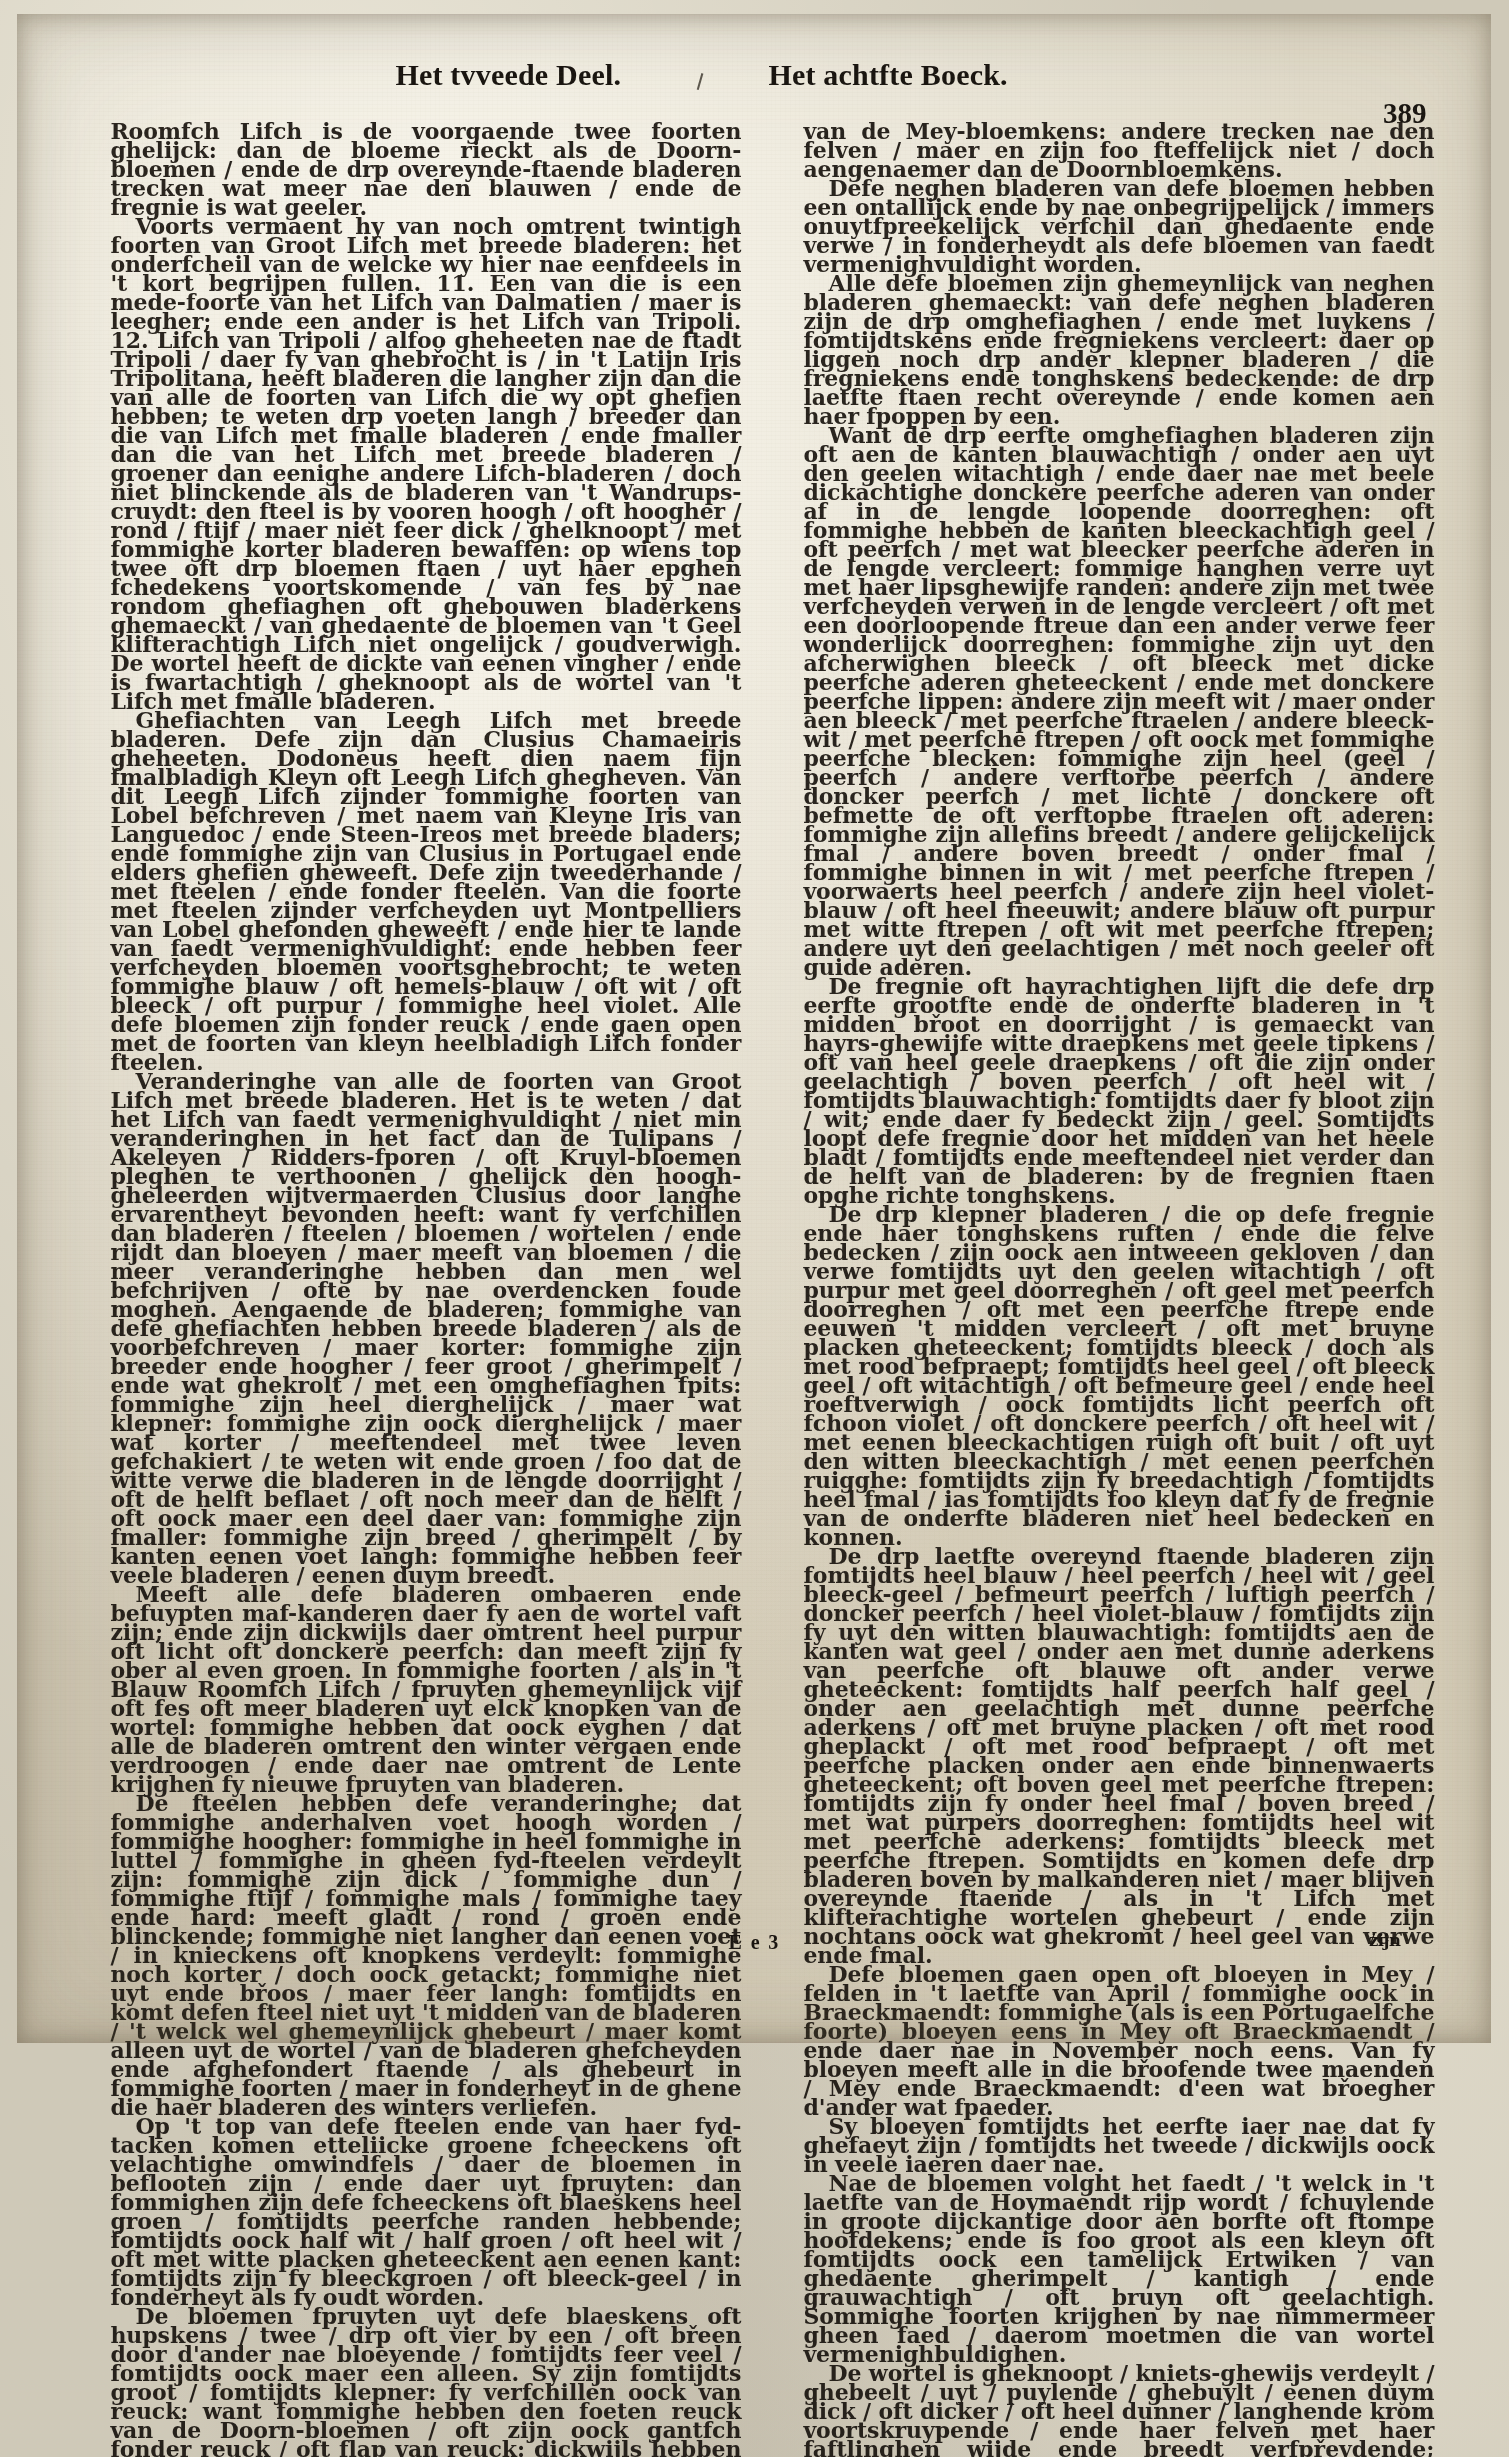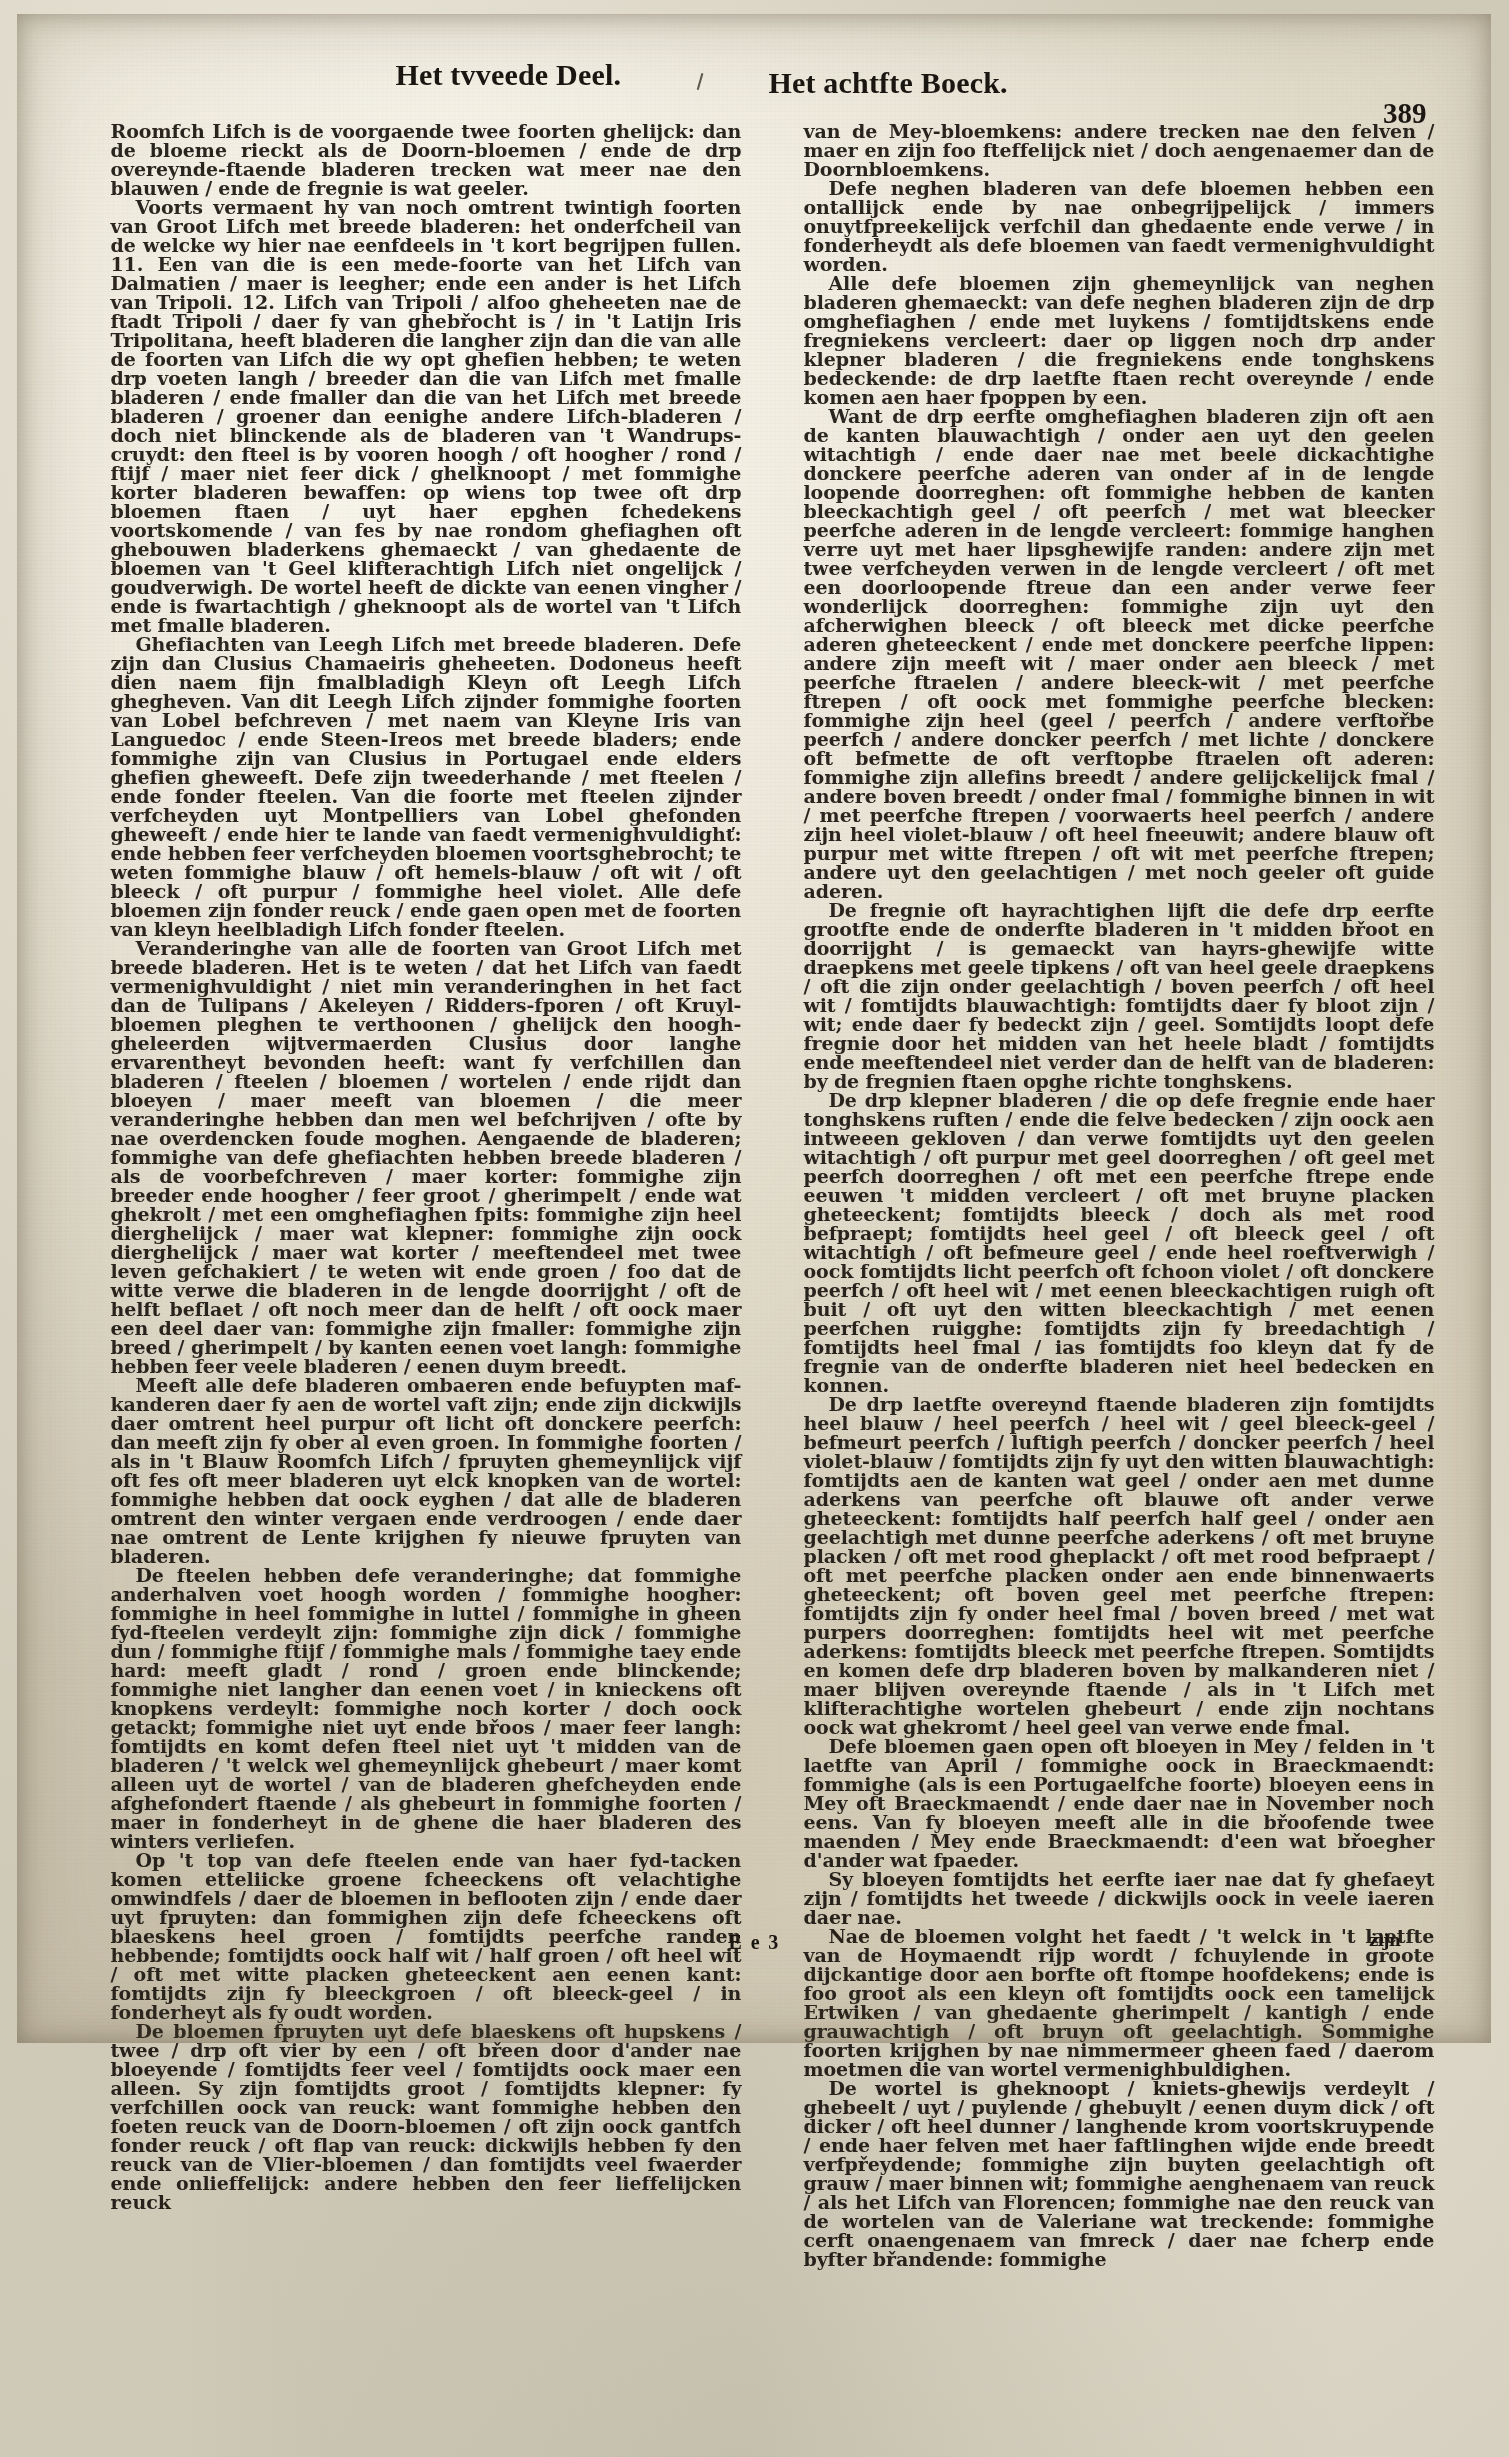--- a/index.html
+++ b/index.html
@@ -67,21 +67,20 @@
     font-weight: bold;
     letter-spacing: 0.2px;
   }
   .hdr-mid {
     position: absolute;
     left: 751px;
     top: 0;
     font-size: 30px;
     font-weight: bold;
     letter-spacing: 0.2px;
-    margin-top: 8px;
   }
   .hdr-folio {
     position: absolute;
     right: 65px;
     top: 1.9px;
     font-size: 29px;
     font-weight: bold;
     margin-top: 38px;
   }
   .tick {
@@ -107,21 +106,21 @@
     position: absolute;
     top: 0;
     width: 631px;
     height: 2221px;
   }
   .col-left  { left: 0; }
   .col-right { left: 693px; }
 
   .col p {
     margin: 0;
-    font-size: 19px;
+    font-size: 22px;
     line-height: 19px;
     text-align: justify;
     text-justify: inter-word;
     hyphens: manual;
     word-spacing: -0.3px;
     letter-spacing: -0.05px;
     text-indent: 25px;
     color: #1a1510;
   }
   .col p.noindent { text-indent: 0; }

